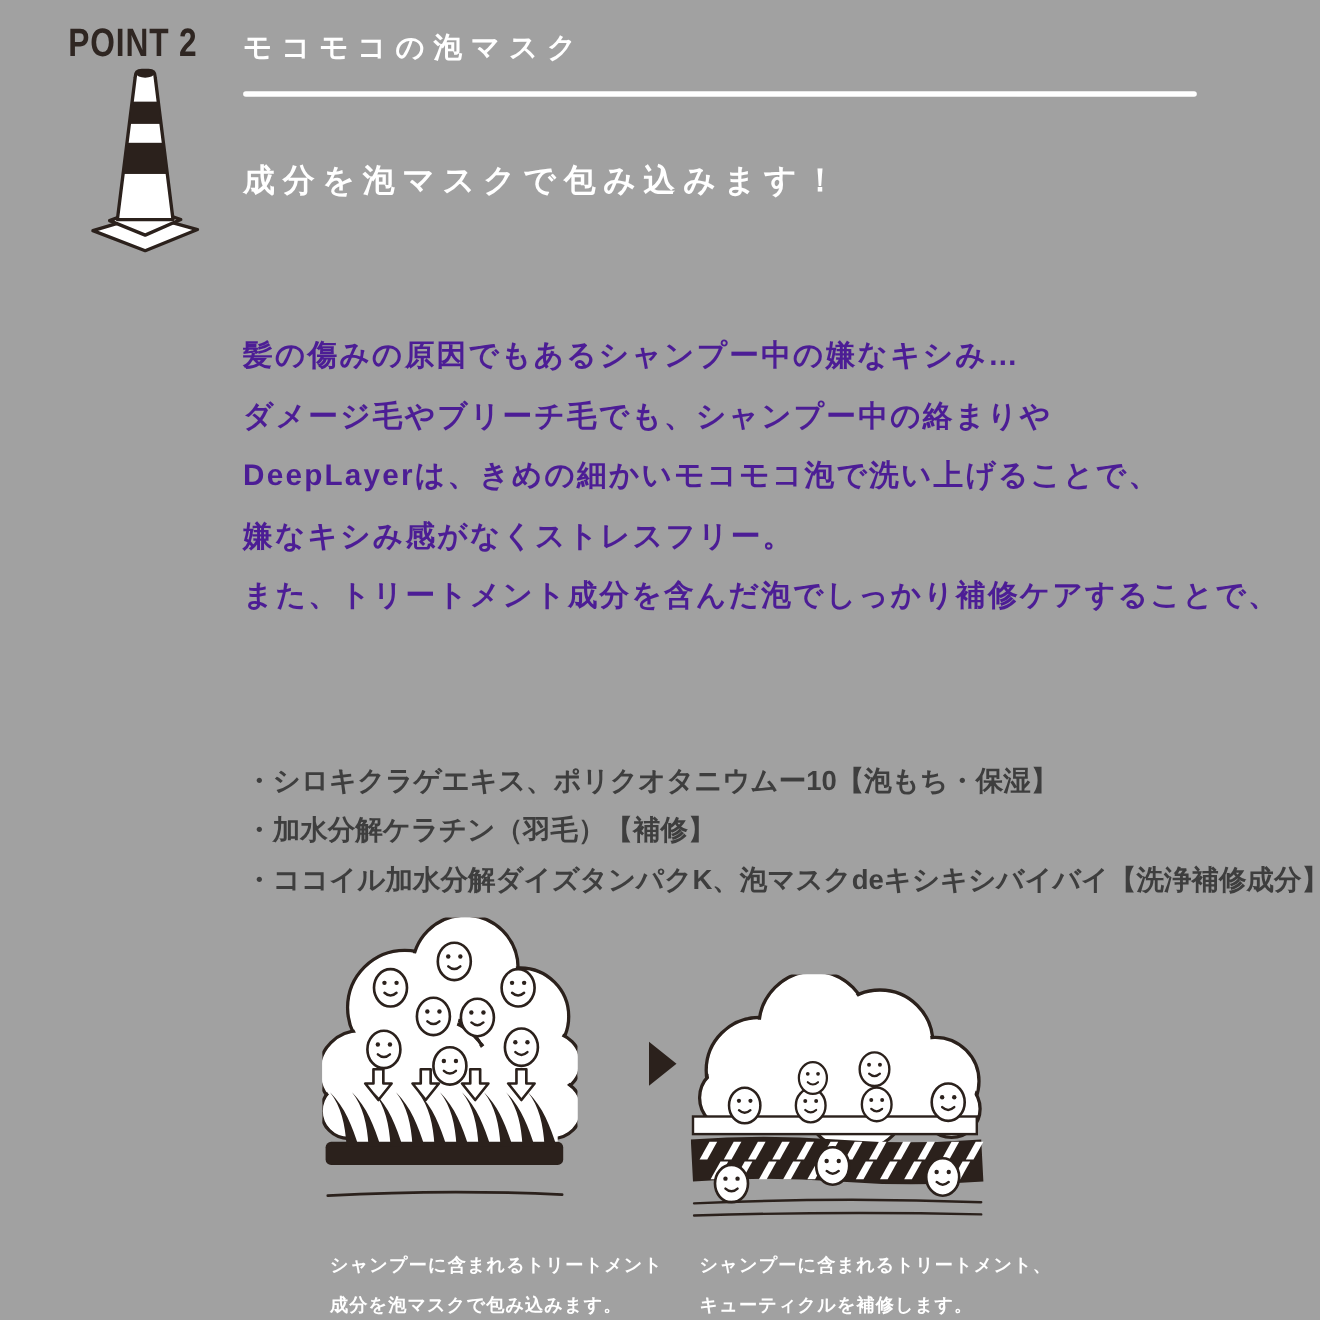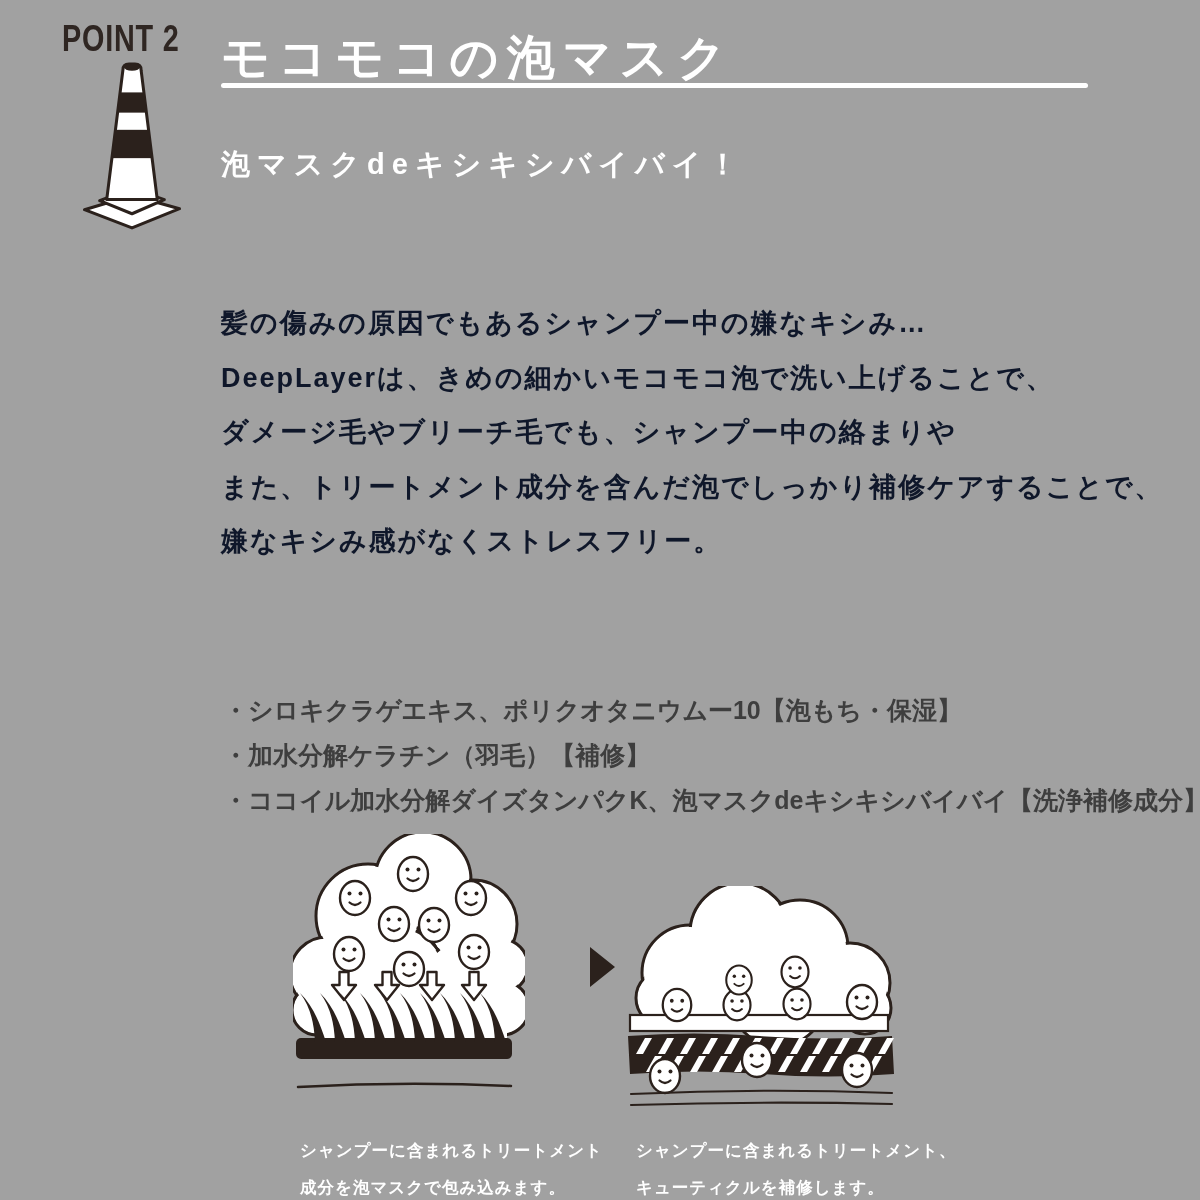--- a/index.html
+++ b/index.html
@@ -15,40 +15,40 @@
     left:62px;top:18px;
     font-size:36px;font-weight:800;
     color:#2f2622;
     letter-spacing:1px;
     transform:scaleX(0.8);
     transform-origin:left top;
     white-space:nowrap;
   }
   #main-title{
     left:221px;top:26px;
-    font-size:48px;font-weight:700;
+    font-size:26px;font-weight:700;
     color:#ffffff;
     letter-spacing:8px;
     white-space:nowrap;
   }
   #title-underline{
     left:221px;top:83px;
     width:867px;height:5px;
     background:#ffffff;border-radius:3px;
   }
   #subtitle{
     left:221px;top:145px;
     font-size:29px;font-weight:700;
     color:#ffffff;
     letter-spacing:7px;
     white-space:nowrap;
   }
   #description{
     left:221px;top:296px;
-    color:#0f172a;
+    color:#4c1d95;
     font-size:27px;font-weight:600;
     letter-spacing:2px;
     line-height:54.5px;
     white-space:nowrap;
   }
   #ingredients{
     left:223px;top:688px;
     color:#3e3e3e;
     font-size:25px;font-weight:600;
     letter-spacing:0px;
@@ -95,28 +95,28 @@
     <path d="M46,14 Q46,8 52,8 L58,8 Q64,8 64,14 L80,142 L30,142 Z" fill="#ffffff" stroke="#2b211c" stroke-width="3" stroke-linejoin="round"></path>
     <g clip-path="url(#coneclip)">
       <rect x="20" y="36" width="70" height="20" fill="#2b211c"></rect>
       <rect x="20" y="73" width="70" height="28" fill="#2b211c"></rect>
     </g>
     <ellipse cx="55" cy="11" rx="8" ry="3.5" fill="#2b211c"></ellipse>
   </svg>
 
   <div id="main-title" class="abs">モコモコの泡マスク</div>
   <div id="title-underline" class="abs"></div>
-  <div id="subtitle" class="abs">泡マスクdeキシキシバイバイ！</div>
+  <div id="subtitle" class="abs">成分を泡マスクで包み込みます！</div>
 
   <div id="description" class="abs">
     <div>髪の傷みの原因でもあるシャンプー中の嫌なキシみ…</div>
+    <div>ダメージ毛やブリーチ毛でも、シャンプー中の絡まりや</div>
     <div>DeepLayerは、きめの細かいモコモコ泡で洗い上げることで、</div>
-    <div>ダメージ毛やブリーチ毛でも、シャンプー中の絡まりや</div>
+    <div>嫌なキシみ感がなくストレスフリー。</div>
     <div>また、トリートメント成分を含んだ泡でしっかり補修ケアすることで、</div>
-    <div>嫌なキシみ感がなくストレスフリー。</div>
   </div>
 
   <div id="ingredients" class="abs">
     <div>・シロキクラゲエキス、ポリクオタニウムー10【泡もち・保湿】</div>
     <div>・加水分解ケラチン（羽毛）【補修】</div>
     <div>・ココイル加水分解ダイズタンパクK、泡マスクdeキシキシバイバイ【洗浄補修成分】</div>
   </div>
 
   <svg id="before-illustration" class="abs" width="232" height="272" viewBox="0 0 232 272">
     <defs>

